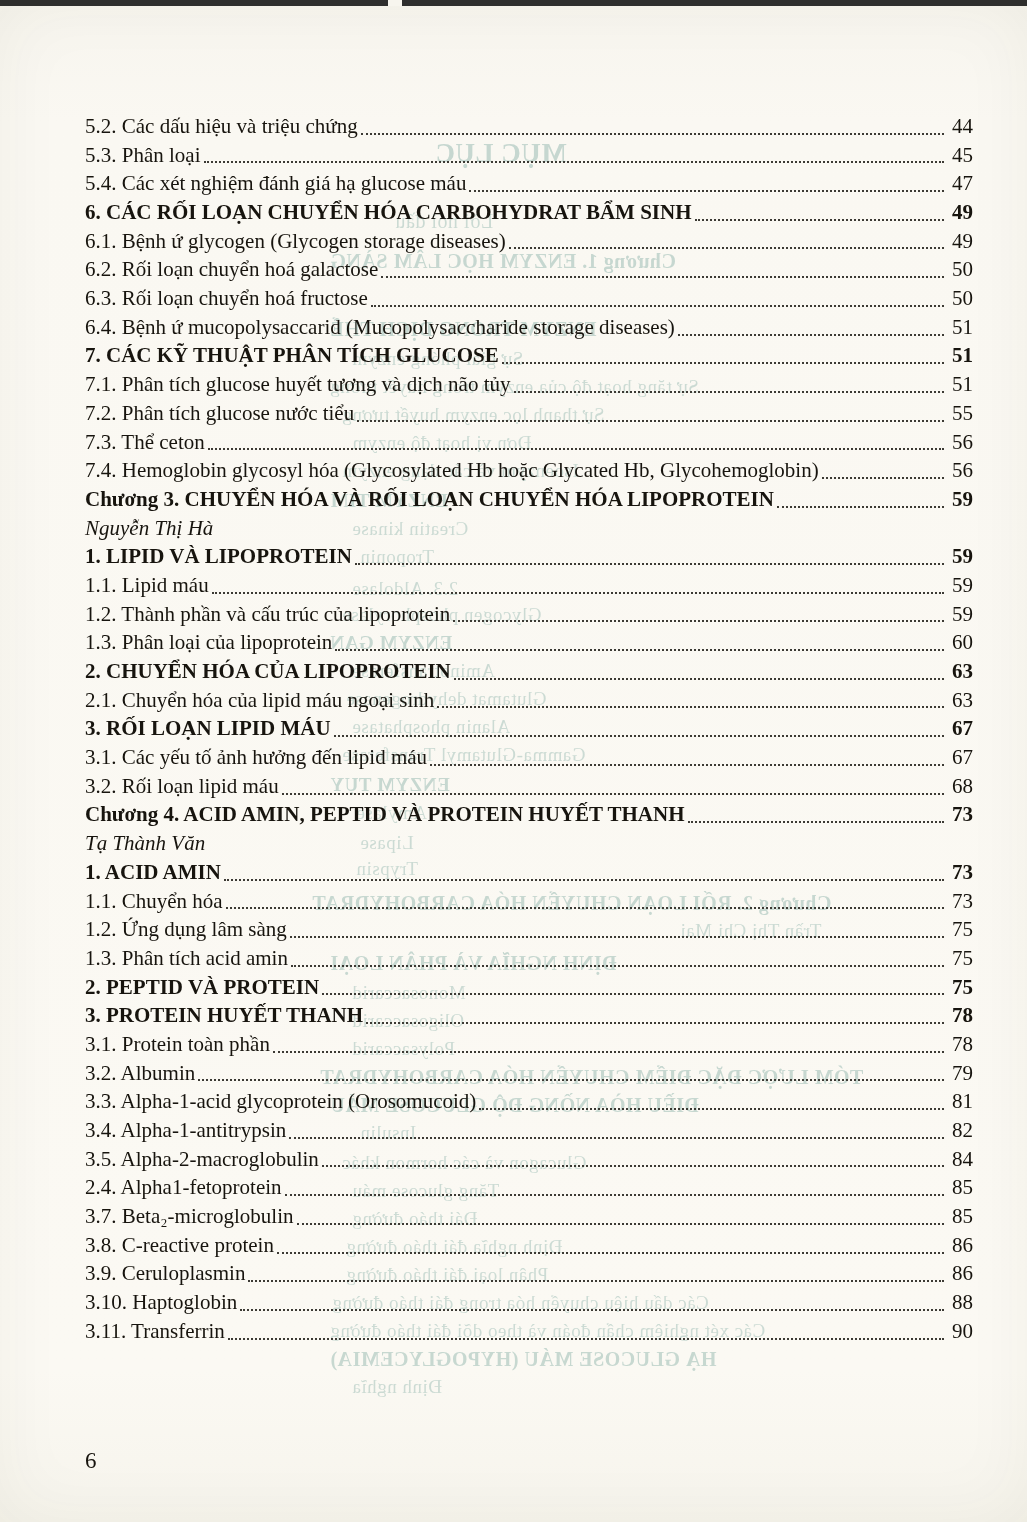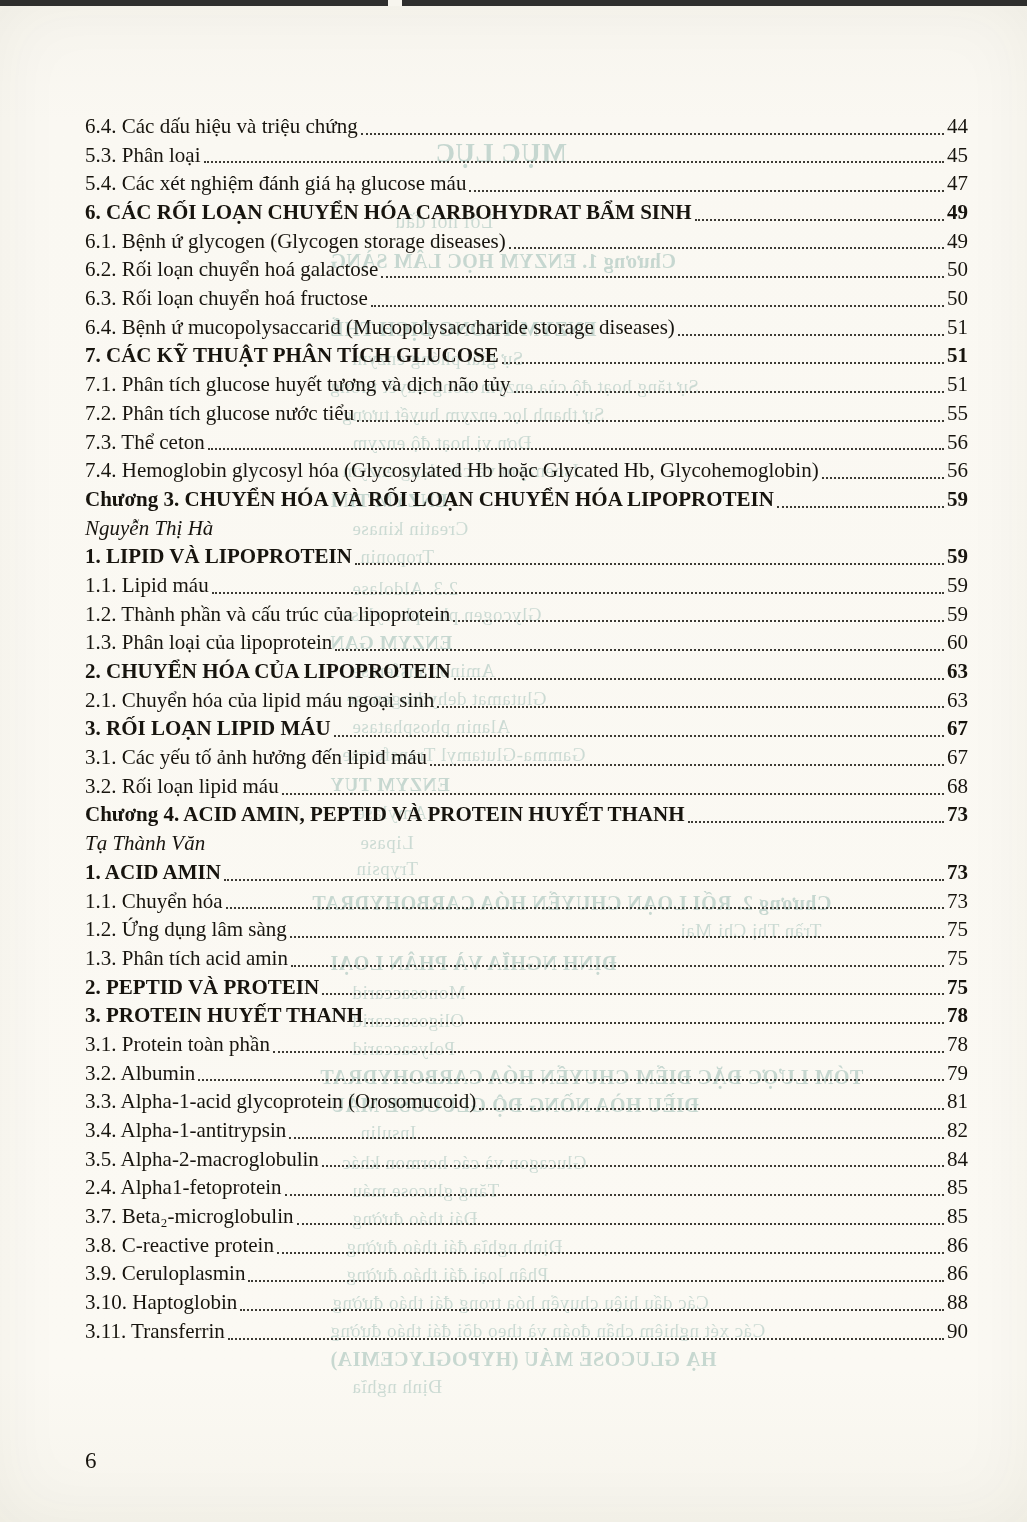--- a/index.html
+++ b/index.html
@@ -49,21 +49,21 @@
     line-height:28.7px;height:28.7px;
     white-space:nowrap;
   }
   .toc-label{flex:0 0 auto;}
   .toc-dots{
     flex:1 1 auto;
     border-bottom:2.5px dotted #3c3a34;
     margin:0 3px;
     transform:translateY(-6px);
   }
-  .toc-page{flex:0 0 auto;min-width:26px;}
+  .toc-page{flex:0 0 auto;min-width:26px;text-align:right;}
   .toc-row.bold{font-weight:700;}
   .toc-row.author{
     display:block;
     text-align:left;
     font-style:italic;
     padding-right:122px;
   }
   
   .folio{
     position:absolute;z-index:2;
@@ -117,21 +117,21 @@
       <span class="ghost-line" style="top: 1236px; left: 346px; font-size: 19px;">Định nghĩa đái tháo đường</span>
       <span class="ghost-line" style="top: 1264px; left: 346px; font-size: 19px;">Phân loại đái tháo đường</span>
       <span class="ghost-line" style="top: 1292px; left: 332px; font-size: 19px;">Các dấu hiệu chuyển hóa trong đái tháo đường</span>
       <span class="ghost-line" style="top: 1320px; left: 330px; font-size: 19px;">Các xét nghiệm chẩn đoán và theo dõi đái tháo đường</span>
       <span class="ghost-line gbold" style="top: 1348px; left: 330px; font-size: 20px;">HẠ GLUCOSE MÁU (HYPOGLYCEMIA)</span>
       <span class="ghost-line" style="top: 1376px; left: 352px; font-size: 19px;">Định nghĩa</span>
     </div>
 
   <div class="toc">
       <div class="toc-row">
-    <span class="toc-label">6.4. Các dấu hiệu và triệu chứng</span>
+    <span class="toc-label">5.2. Các dấu hiệu và triệu chứng</span>
     <span class="toc-dots"></span>
     <span class="toc-page">44</span>
   </div>
       <div class="toc-row">
     <span class="toc-label">5.3. Phân loại</span>
     <span class="toc-dots"></span>
     <span class="toc-page">45</span>
   </div>
       <div class="toc-row">
     <span class="toc-label">5.4. Các xét nghiệm đánh giá hạ glucose máu</span>

